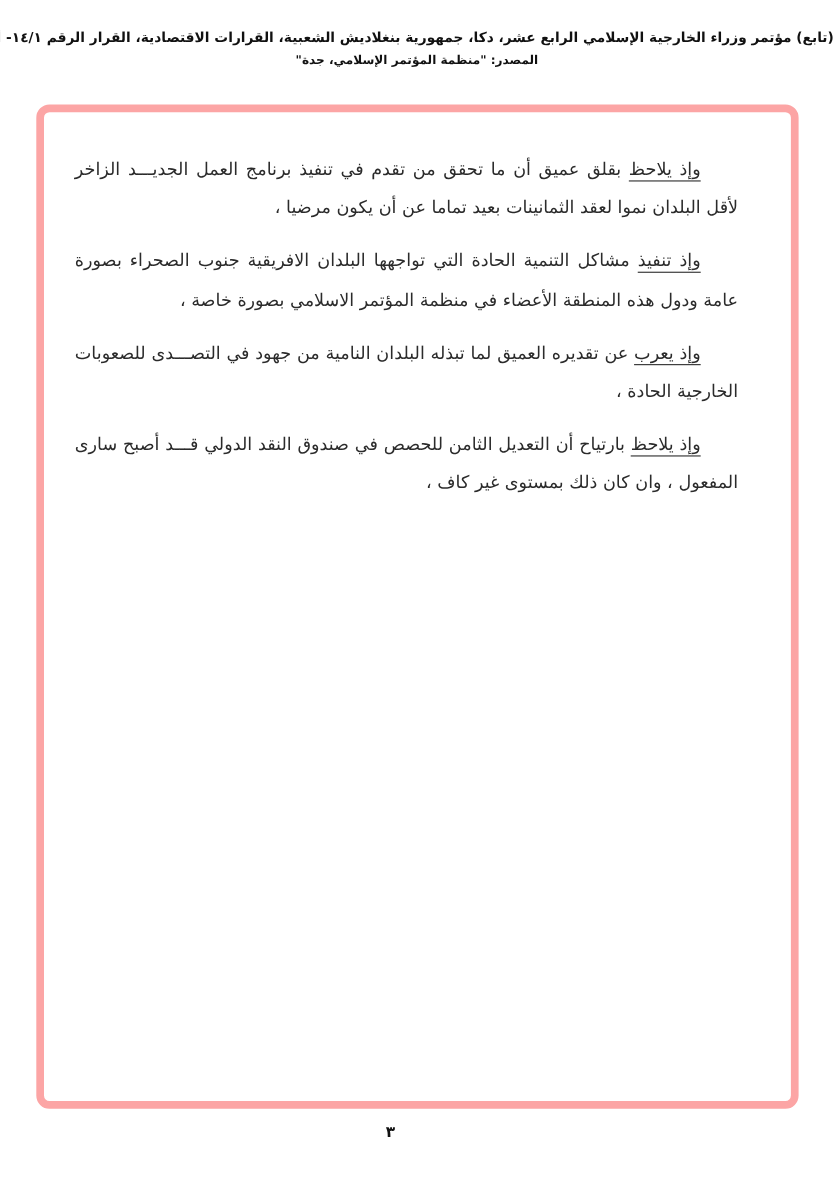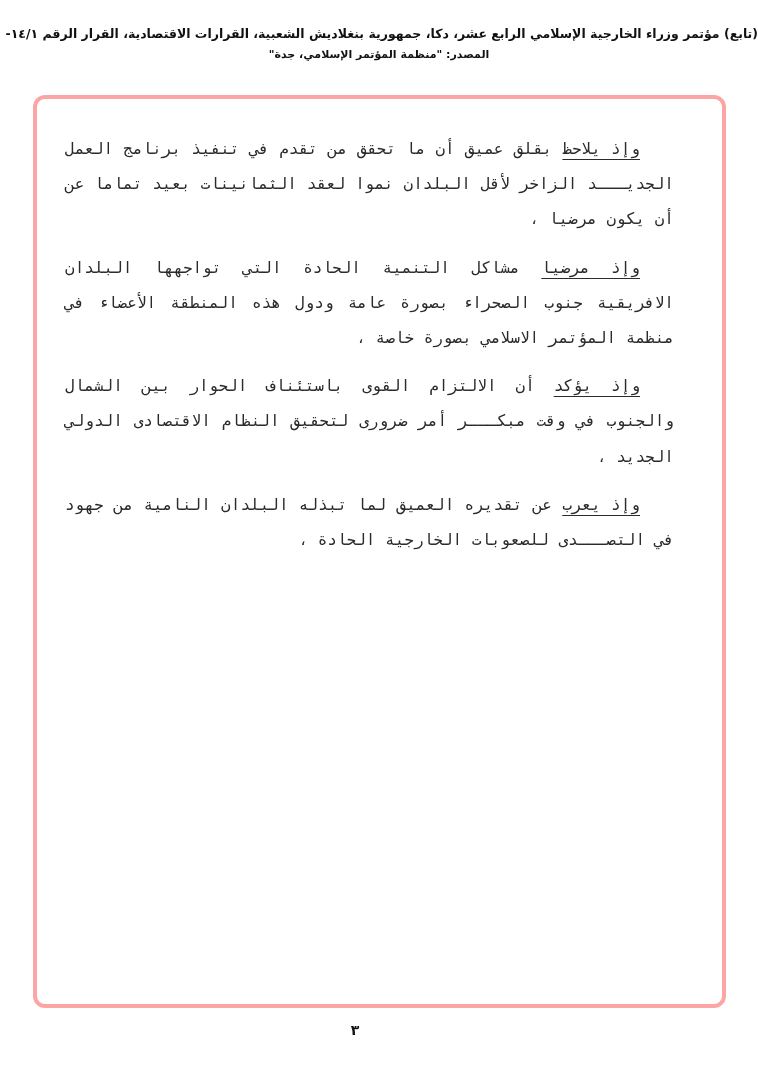--- a/index.html
+++ b/index.html
@@ -31,24 +31,23 @@
     font-size: 11px;
     font-weight: bold;
   }
   .green-frame {
     position: absolute;
     left: 33px;
     top: 95px;
     width: 693px;
     height: 913px;
     box-sizing: border-box;
-    border: 4px solid #fca5a5;
+    border: 7px solid #fca5a5;
     border-radius: 12px;
     background: #ffffff;
-    font-family: Liberation Mono, monospace;
   }
   .doc-body {
     position: absolute;
     top: 34px;
     right: 48px;
     left: 28px;
     direction: rtl;
     text-align: justify;
     font-size: 16px;
     line-height: 2.2;
@@ -82,27 +81,27 @@
   <div class="doc-header">
     <div class="line1">(تابع) مؤتمر وزراء الخارجية الإسلامي الرابع عشر، دكا، جمهورية بنغلاديش الشعبية، القرارات الاقتصادية، القرار الرقم ١٤/١- أق</div>
     <div class="line2">المصدر: "منظمة المؤتمر الإسلامي، جدة"</div>
   </div>
 
   <div class="green-frame">
     <div class="doc-body">
 
       <p class="para"><span class="lead">وإذ يلاحظ</span><span> بقلق عميق أن ما تحقق من تقدم في تنفيذ برنامج العمل الجديـــد الزاخر لأقل البلدان نموا لعقد الثمانينات بعيد تماما عن أن يكون مرضيا ،</span></p>
 
-      <p class="para"><span class="lead">وإذ مرضيا</span><span> مشاكل التنمية الحادة التي تواجهها البلدان الافريقية جنوب الصحراء بصورة عامة ودول هذه المنطقة الأعضاء في منظمة المؤتمر الاسلامي بصورة خاصة ،</span></p>
+      <p class="para"><span class="lead">وإذ تنفيذ</span><span> مشاكل التنمية الحادة التي تواجهها البلدان الافريقية جنوب الصحراء بصورة عامة ودول هذه المنطقة الأعضاء في منظمة المؤتمر الاسلامي بصورة خاصة ،</span></p>
 
-      <p class="para"><span class="lead">وإذ يؤكد</span><span> أن الالتزام القوى باستئناف الحوار بين الشمال والجنوب في وقت مبكـــر أمر ضرورى لتحقيق النظام الاقتصادى الدولي الجديد ،</span></p>
 
       <p class="para"><span class="lead">وإذ يعرب</span><span> عن تقديره العميق لما تبذله البلدان النامية من جهود في التصـــدى للصعوبات الخارجية الحادة ،</span></p>
 
 
+      <p class="para"><span class="lead">وإذ يلاحظ</span><span> بارتياح أن التعديل الثامن للحصص في صندوق النقد الدولي قـــد أصبح سارى المفعول ، وان كان ذلك بمستوى غير كاف ،</span></p>
 
 
 
 
     </div>
   </div>
 
   <div class="page-number">٣</div>
 
 </div>

